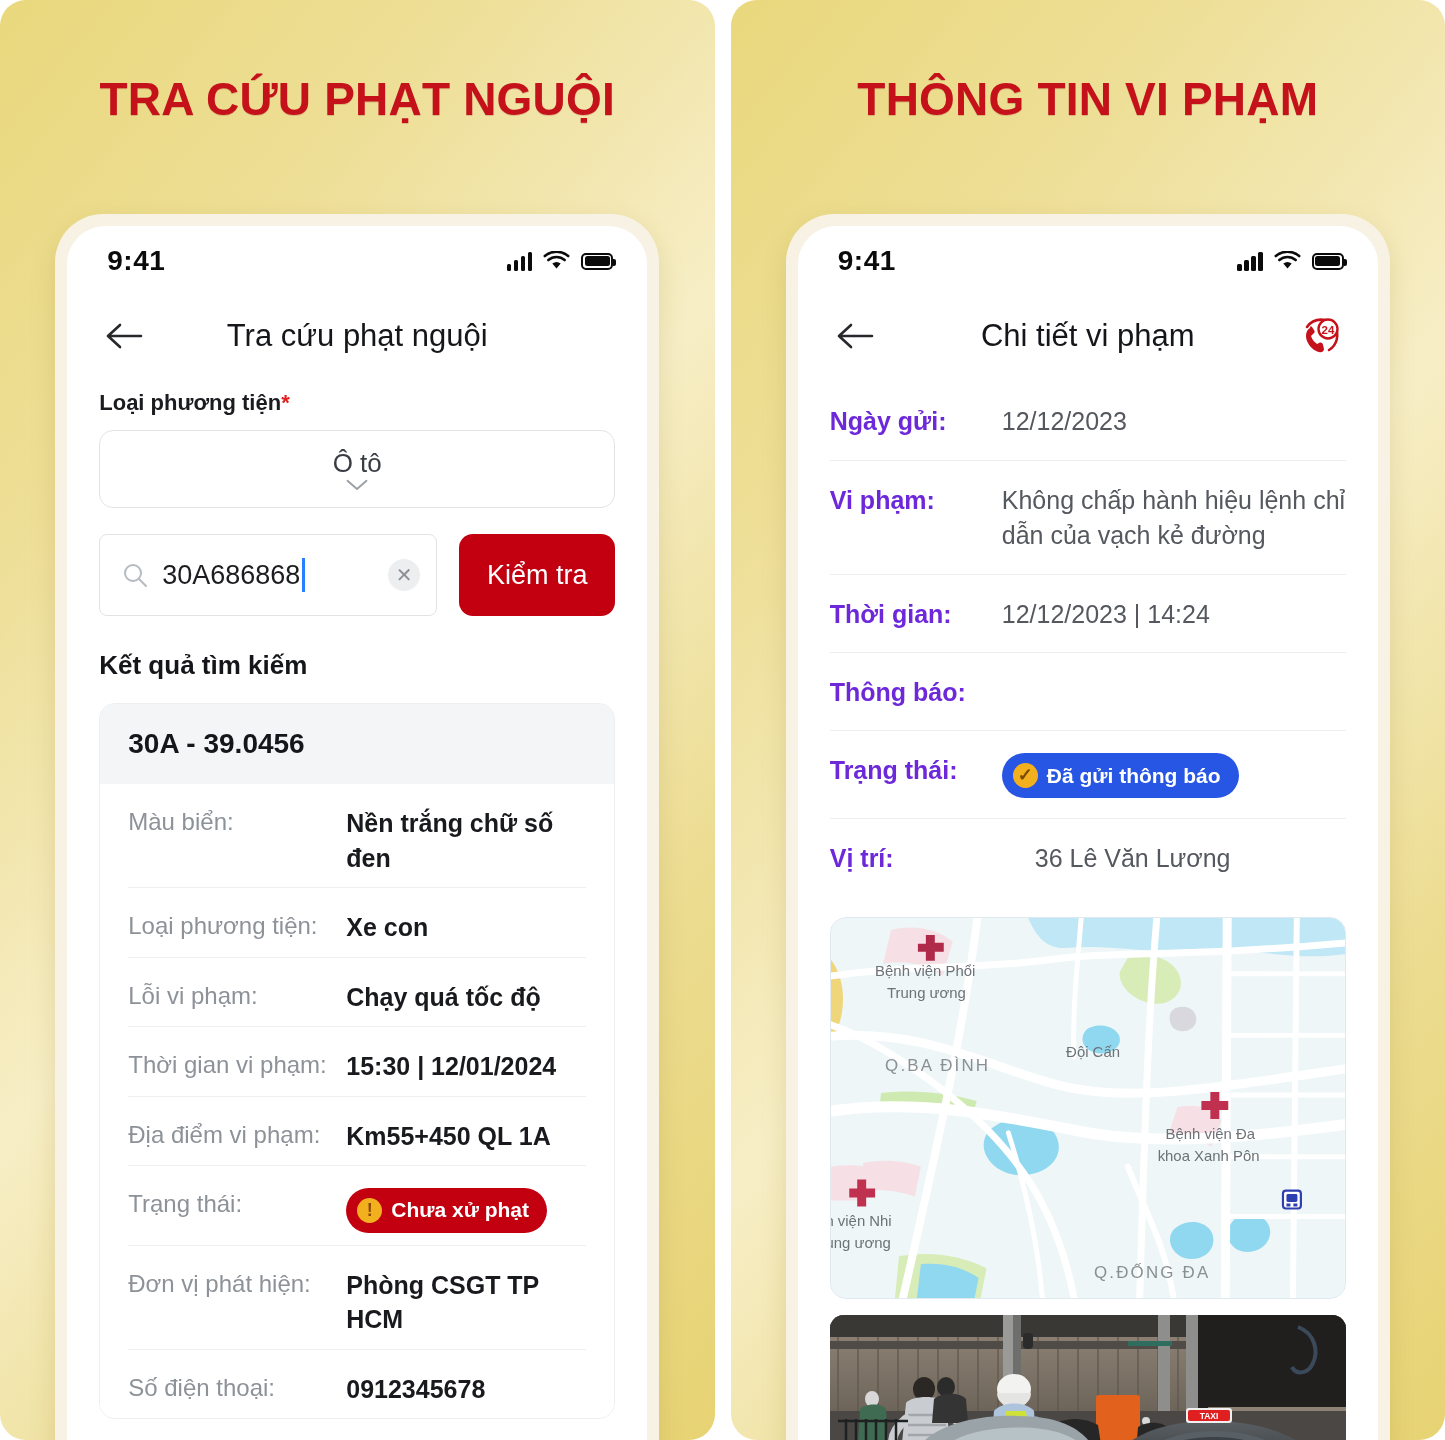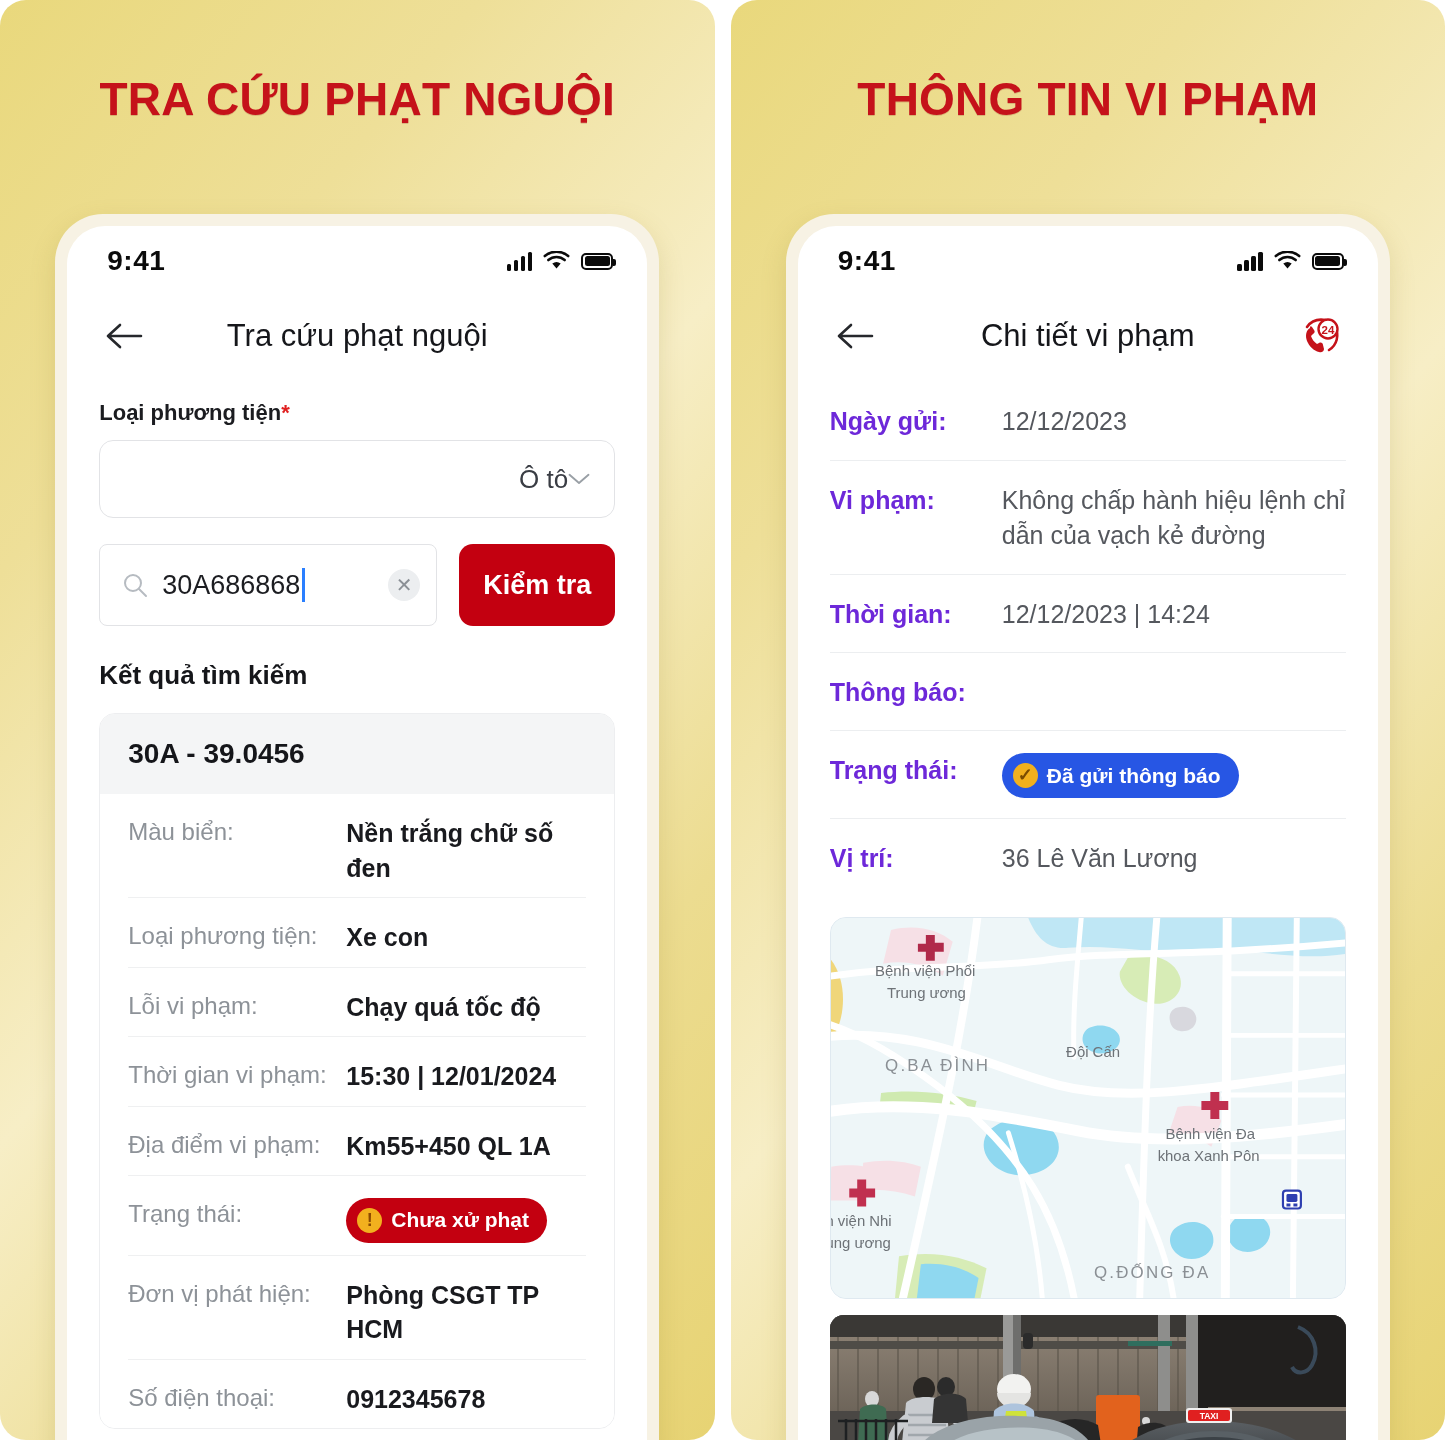--- a/index.html
+++ b/index.html
@@ -81,33 +81,34 @@
   .nav-title {
     position: absolute; left: 0; right: 0; text-align: center;
     font-size: 31px; font-weight: 500; color: #15161a;
     pointer-events: none;
   }
   .nav-right { margin-left: auto; width: 46px; height: 46px; display:flex; align-items:center; justify-content:center; z-index: 2; }
 
   
   .content { padding: 0 32px; }
 
-  .field-label { font-size: 22px; font-weight: 700; color: #1b1c20; margin-top: 18px; }
+  .field-label { font-size: 22px; font-weight: 700; color: #1b1c20; margin-top: 8px; }
   .field-label .req { color: #e02020; }
 
   .select {
     margin-top: 14px;
     height: 78px;
     border: 1.6px solid #e2e3e6;
     border-radius: 14px;
-    display: flex; align-items: center; justify-content: flex-end;
+    display: flex; align-items: center; justify-content: center;
     padding: 0 24px 0 24px;
     font-size: 26px; color: #3a3d44;
     background: #fff;
     cursor: pointer;
+    flex-direction: column;
   }
   .chev { width: 22px; height: 12px; }
 
   .searchrow { margin-top: 26px; display: flex; gap: 22px; align-items: stretch; }
   .searchbox {
     flex: 1 1 auto;
     height: 82px;
     border: 1.6px solid #e2e3e6;
     border-radius: 8px;
     display: flex; align-items: center;
@@ -126,21 +127,21 @@
   .clear {
     margin-left: auto; width: 32px; height: 32px; border-radius: 50%;
     background: #eceef0; color: #8b9096; font-size: 20px;
     display:flex; align-items:center; justify-content:center; cursor:pointer; flex:none;
   }
   .btn-check {
     flex: none; width: 156px;
     background: #c30010; color: #fff;
     border-radius: 14px;
     display: flex; align-items: center; justify-content: center;
-    font-size: 27px; font-weight: 700;
+    font-size: 27px; font-weight: 400;
     cursor: pointer;
   }
 
   .section-title { margin-top: 34px; font-size: 26px; font-weight: 700; color: #15161a; }
 
   .result-card {
     margin-top: 22px;
     border: 1.4px solid #edeef0;
     border-radius: 16px;
     overflow: hidden;
@@ -386,21 +387,21 @@
           </div>
           <div class="rrow">
             <div class="k">Trạng thái:</div>
             <div class="v">
               <span class="badge badge-blue">
                 <span class="badge-dot">✓</span>
                 <span>Đã gửi thông báo</span>
               </span>
             </div>
           </div>
-          <div class="rrow" style="border-bottom:none;">
+          <div class="rrow" style="border-bottom:none;gap:33px;">
             <div class="k">Vị trí:</div>
             <div class="v">36 Lê Văn Lương</div>
           </div>
 
           <div class="map">
             <svg width="100%" height="100%" viewBox="0 0 520 382" preserveAspectRatio="xMidYMid slice">
               <rect width="520" height="382" fill="#eef6f8"></rect>
 
               <path d="M200 0 H520 V36 C470 44 430 30 380 34 C330 38 290 26 240 30 C220 32 208 20 200 0 Z" fill="#bfe7f5"></path>
               <path d="M160 214 c20 -18 52 -18 66 2 c12 18 0 38 -26 42 c-30 5 -56 -22 -40 -44 z" fill="#8fd8f0"></path>

